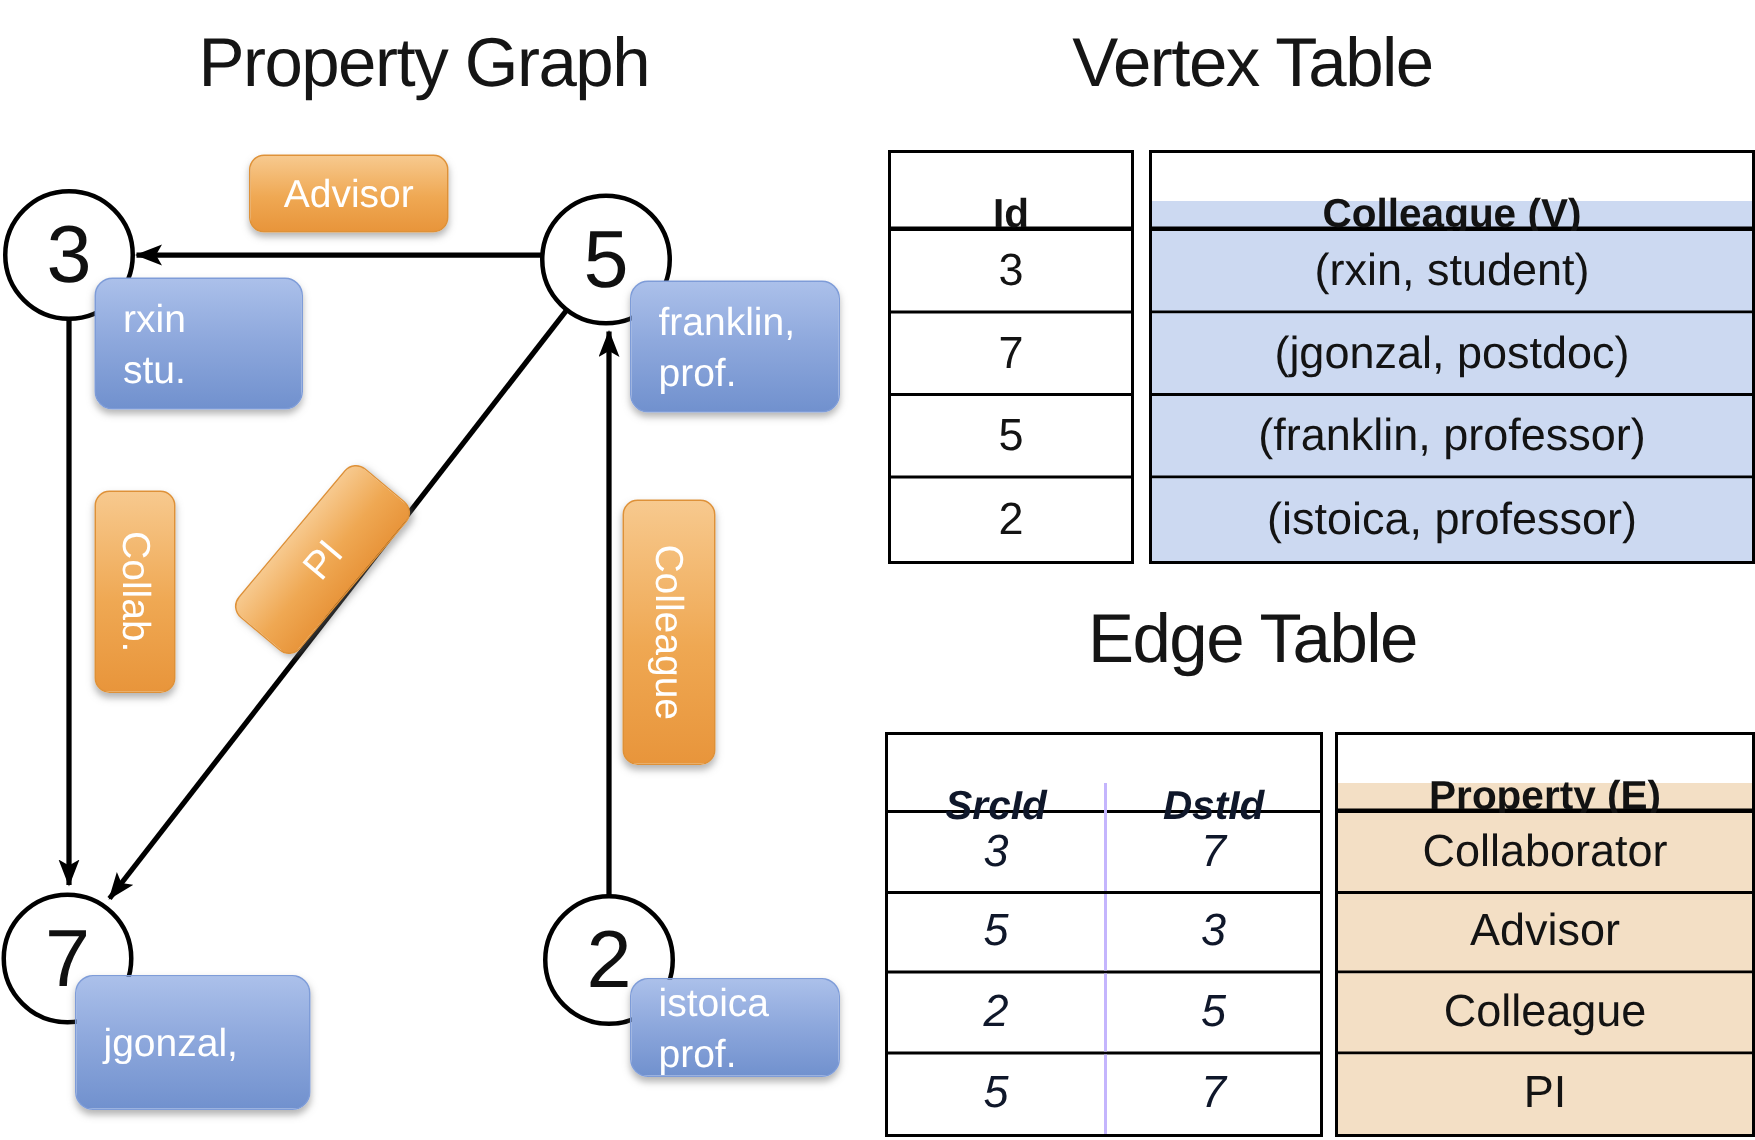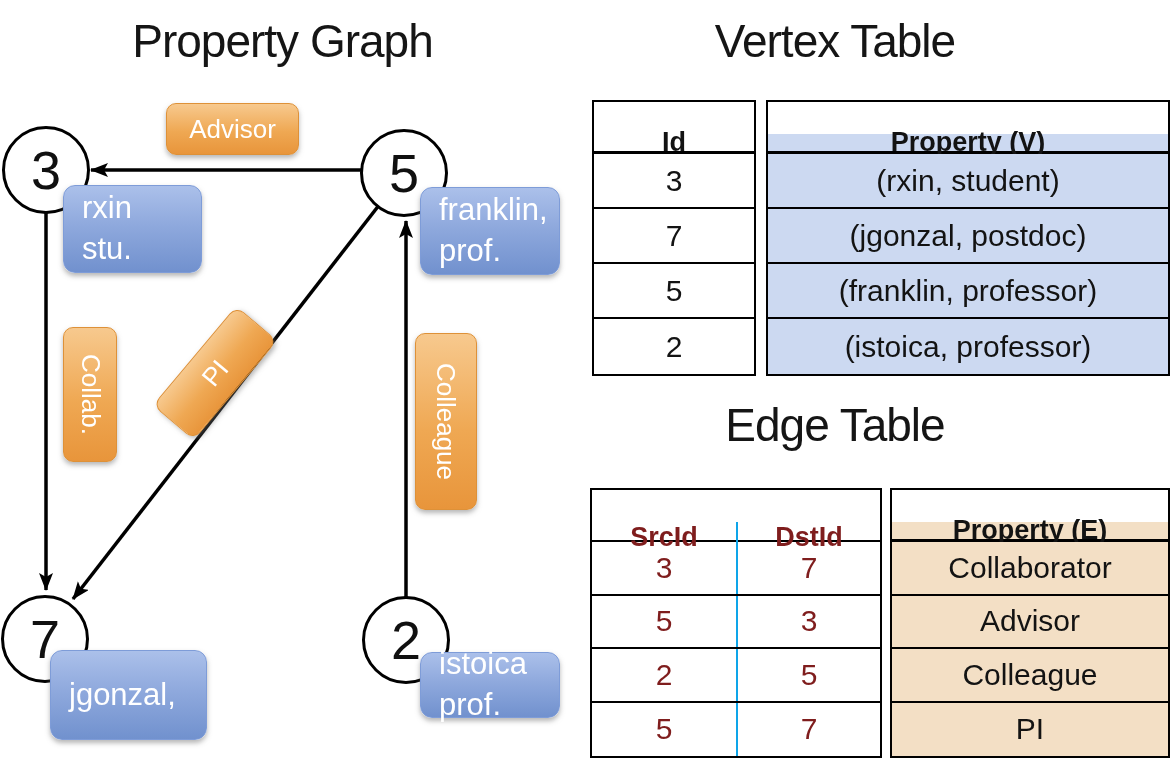--- a/index.html
+++ b/index.html
@@ -24,21 +24,21 @@
     position:absolute; box-sizing:border-box; border-radius:10px;
     background:linear-gradient(180deg,#F7C98E 0%,#EFA853 55%,#E8953B 100%);
     border:1px solid #DE9138; box-shadow:0 3px 5px rgba(110,110,110,.5);
     color:#fff; display:flex; align-items:center; justify-content:center;
     font-size:26px;
   }
   .box-blue {
     position:absolute; box-sizing:border-box; border-radius:12px;
     background:linear-gradient(180deg,#ABC0EA 0%,#8FA9DD 45%,#7191CE 100%);
     border:1px solid #7E9CD8; box-shadow:0 3px 5px rgba(110,110,110,.5);
-    color:#fff; font-size:31px; line-height:1.32;
+    color:#fff; font-size:26px; line-height:1.32;
     display:flex; flex-direction:column; justify-content:center;
     padding-left:18px;
   }
   .vlabel span { transform:rotate(90deg); white-space:nowrap; display:block; }
   
   .subtable {
     position:absolute; box-sizing:border-box; border:2.5px solid #000;
     background:#fff; display:grid;
   }
   .trow {
@@ -48,23 +48,23 @@
   }
   .trow:last-child { border-bottom:none; }
   .thead { font-weight:bold; font-size:27px; border-bottom:3.5px solid #000;margin-top:32px; }
   .trow2 {
     border-bottom:2px solid #000; box-sizing:border-box;
     display:grid; grid-template-columns:1fr 1fr;
   }
   .trow2:last-child { border-bottom:none; }
   .tcell {
     display:flex; align-items:center; justify-content:center;
-    font-size:30px; color:#7f1d1d; box-sizing:border-box;
+    font-size:30px; color:#0f172a; box-sizing:border-box;font-style:italic;
   }
-  .tcell + .tcell { border-left:2px solid #0ea5e9; }
+  .tcell + .tcell { border-left:2px solid #c4b5fd; }
   .trow2.thead .tcell { font-weight:bold; font-size:27px; }
   .fill-blue { background:#CCD9F1; }
   .fill-tan  { background:#F3DFC5; }
 </style>
 </head>
 <body>
 
 <div id="stage">
 
   <div class="big-title" style="left:0; top:14px; width:565px;">Property Graph</div>
@@ -130,21 +130,21 @@
 
   <div class="subtable" style="left:592px; top:100px; width:164px; height:276px; grid-template-rows:52px repeat(4,1fr);">
     <div class="trow thead">Id</div>
     <div class="trow">3</div>
     <div class="trow">7</div>
     <div class="trow">5</div>
     <div class="trow">2</div>
   </div>
 
   <div class="subtable" style="left:766px; top:100px; width:404px; height:276px; grid-template-rows:52px repeat(4,1fr);">
-    <div class="trow thead fill-blue">Property (V)</div>
+    <div class="trow thead fill-blue">Colleague (V)</div>
     <div class="trow fill-blue">(rxin, student)</div>
     <div class="trow fill-blue">(jgonzal, postdoc)</div>
     <div class="trow fill-blue">(franklin, professor)</div>
     <div class="trow fill-blue">(istoica, professor)</div>
   </div>
 
   <div class="big-title" style="left:585px; top:398px; width:500px;">Edge Table</div>
 
   <div class="subtable" style="left:590px; top:488px; width:292px; height:270px; grid-template-rows:52px repeat(4,1fr);">
     <div class="trow2 thead">

